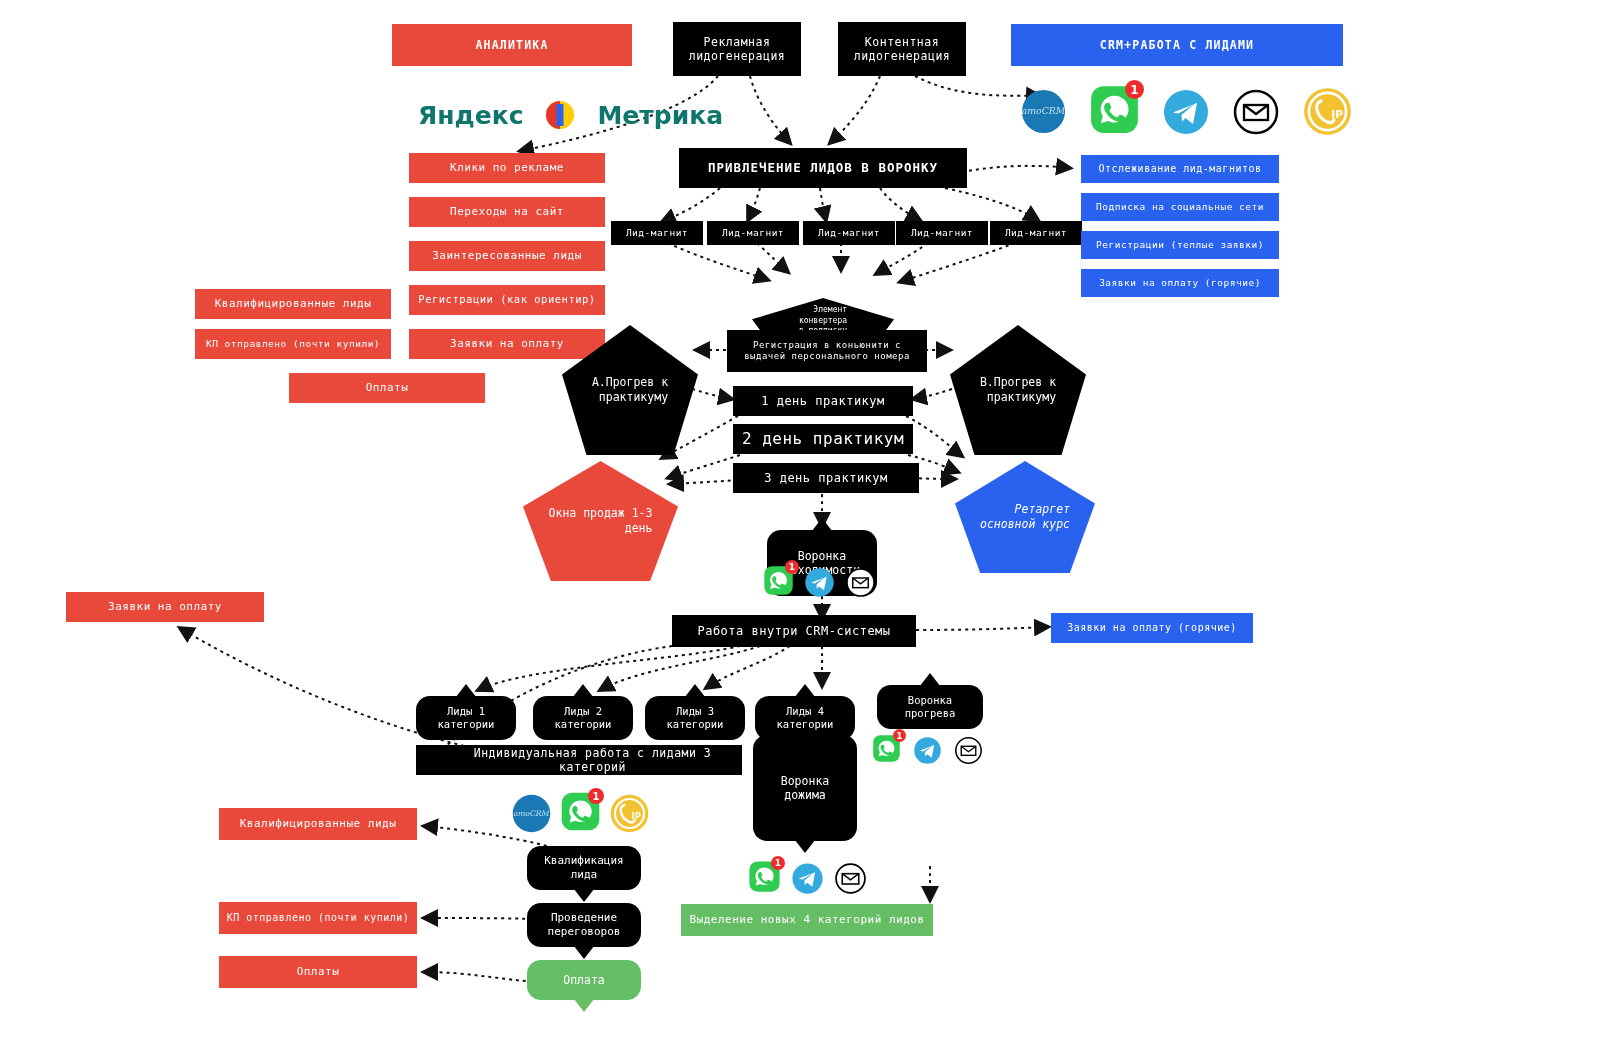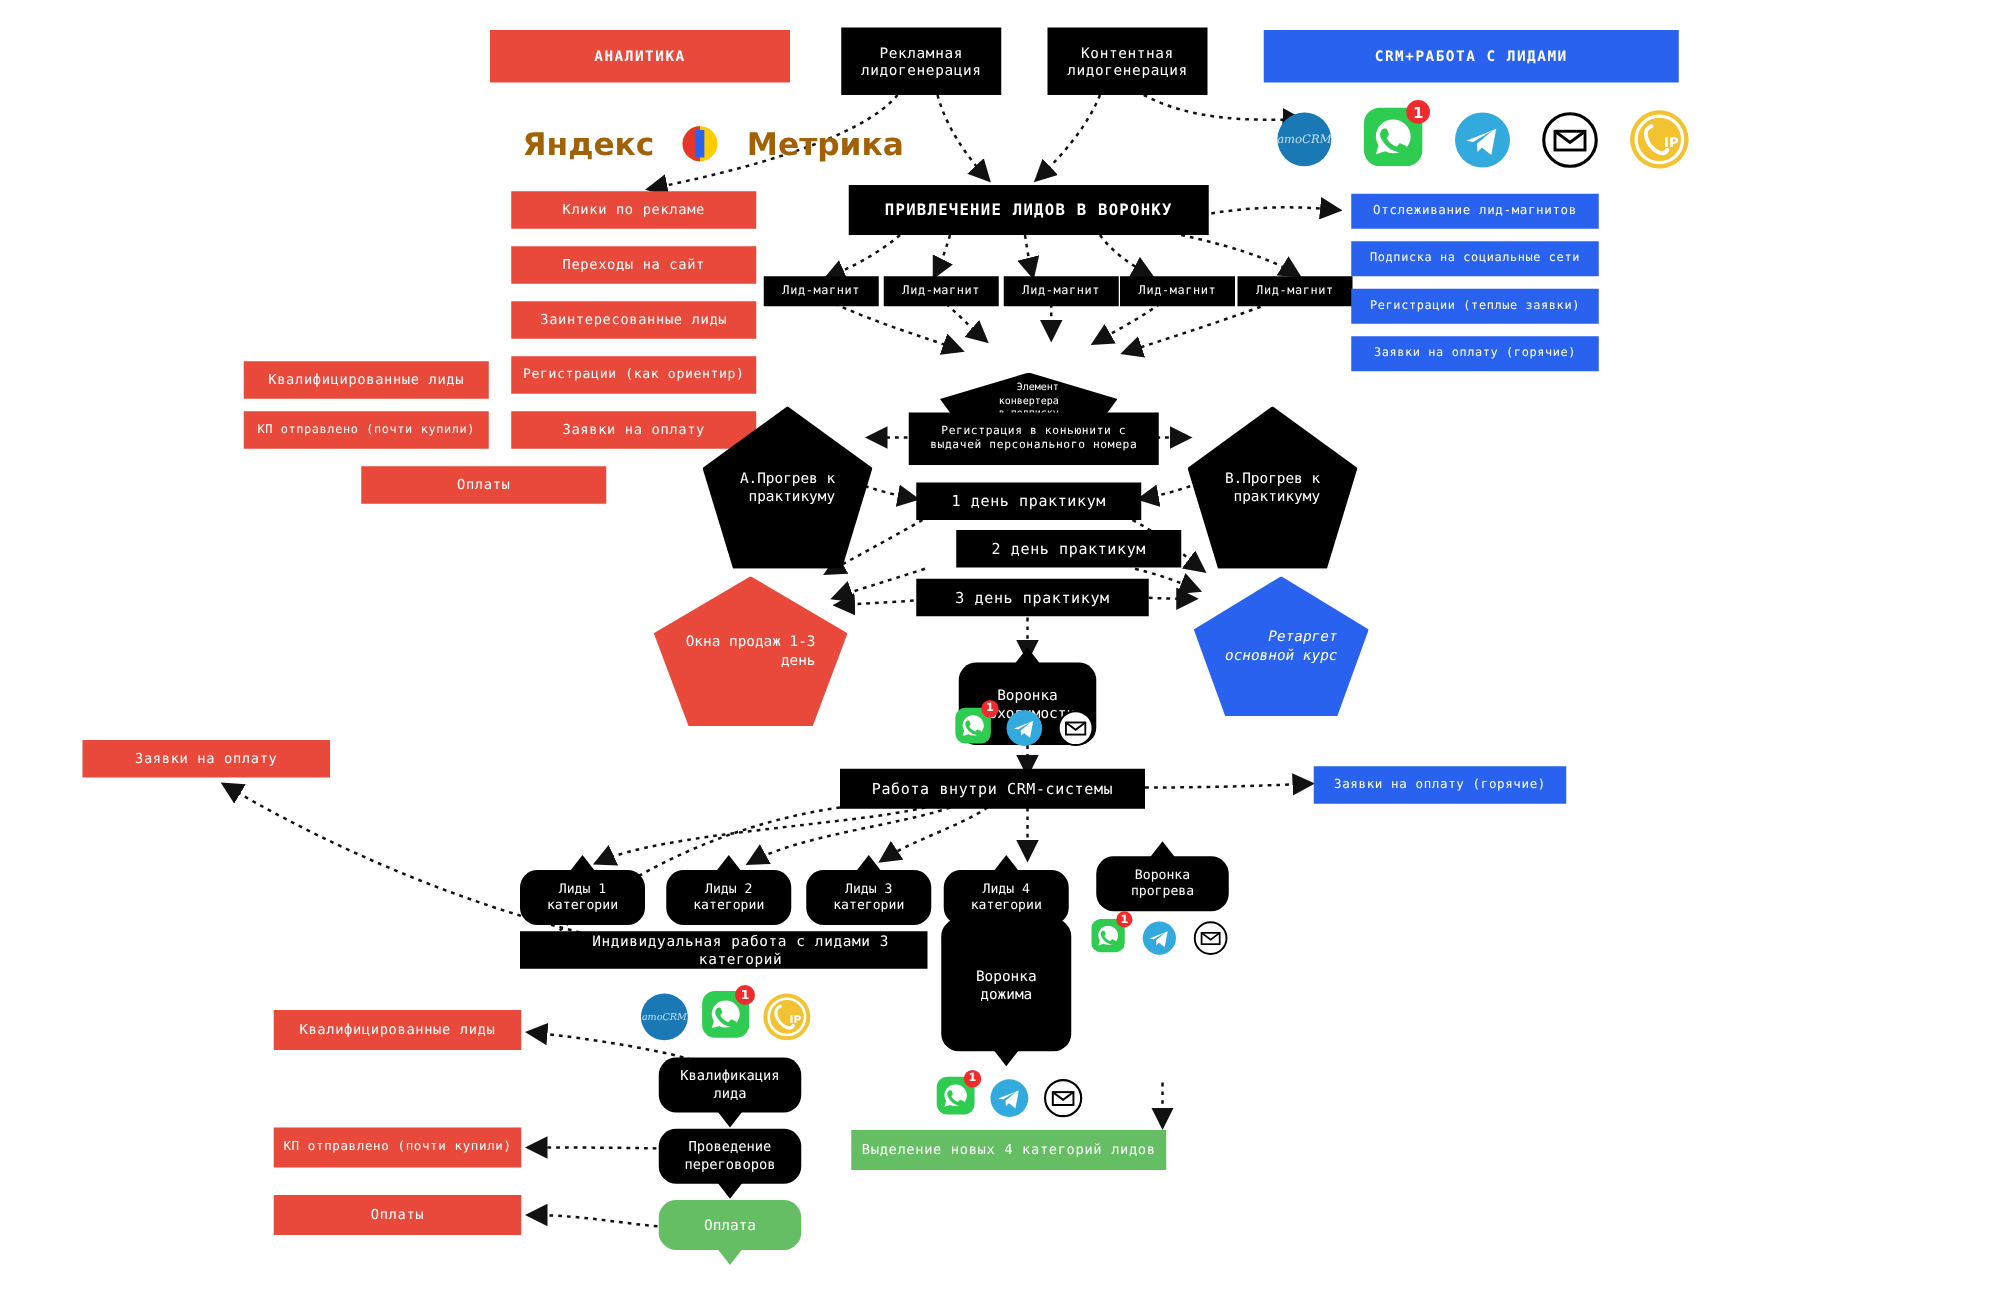--- a/index.html
+++ b/index.html
@@ -25,21 +25,21 @@
   .bubble.grn .body{background:#66be64;}
   .bubble.grn .tip{border-top-color:#66be64;border-bottom-color:#66be64;}
 
   .penta{position:absolute;display:flex;align-items:center;justify-content:center;text-align:right;
         color:#fff;line-height:1.3;
         clip-path:polygon(50% 0%,100% 38%,82% 100%,18% 100%,0% 38%);margin-top:40px;}
   .penta.blk{background:#000;}
   .penta.red{background:#e8493a;}
   .penta.blue{background:#2a62f0;}
   .penta span{pointer-events:none;}
-  .ym{position:absolute;display:flex;align-items:center;gap:22px;color:#a16207;
+  .ym{position:absolute;display:flex;align-items:center;gap:22px;color:#0f766e;
       font-family:"DejaVu Sans","Liberation Sans",sans-serif;font-weight:700;}
 
   .badge{position:absolute;background:#ef2b2b;color:#fff;border-radius:50%;
          display:flex;align-items:center;justify-content:center;
          font-family:"DejaVu Sans","Liberation Sans",sans-serif;font-weight:700;}
 </style>
 </head>
 <body>
 
 <div id="canvas">
@@ -148,21 +148,21 @@
   <div class="penta blk" style="left:562px;top:285px;width:136px;height:130px;font-size:11.5px;">
     <span style="white-space:pre-line;">А.Прогрев к
 практикуму</span>
   </div>
   <div class="penta blk" style="left:950px;top:285px;width:136px;height:130px;font-size:11.5px;">
     <span style="white-space:pre-line;">В.Прогрев к
 практикуму</span>
   </div>
 
   <div class="node rect blk" style="left:733px;top:386px;width:180px;height:30px;font-size:12px;">1 день практикум</div>
-  <div class="node rect blk" style="left:733px;top:424px;width:180px;height:30px;font-size:12px;margin-left:32px;">2 день практикум</div>
+  <div class="node rect blk" style="left:733px;top:424px;width:180px;height:30px;font-size:16px;">2 день практикум</div>
   <div class="node rect blk" style="left:733px;top:463px;width:186px;height:30px;font-size:12px;">3 день практикум</div>
 
   <div class="penta red" style="left:523px;top:421px;width:155px;height:120px;font-size:11.5px;">
     <span style="white-space:pre-line;">Окна продаж 1-3
 день</span>
   </div>
   <div class="penta blue" style="left:955px;top:421px;width:140px;height:112px;font-size:11.5px;">
     <span style="white-space:pre-line;font-style:italic;">Ретаргет
 основной курс</span>
   </div>

